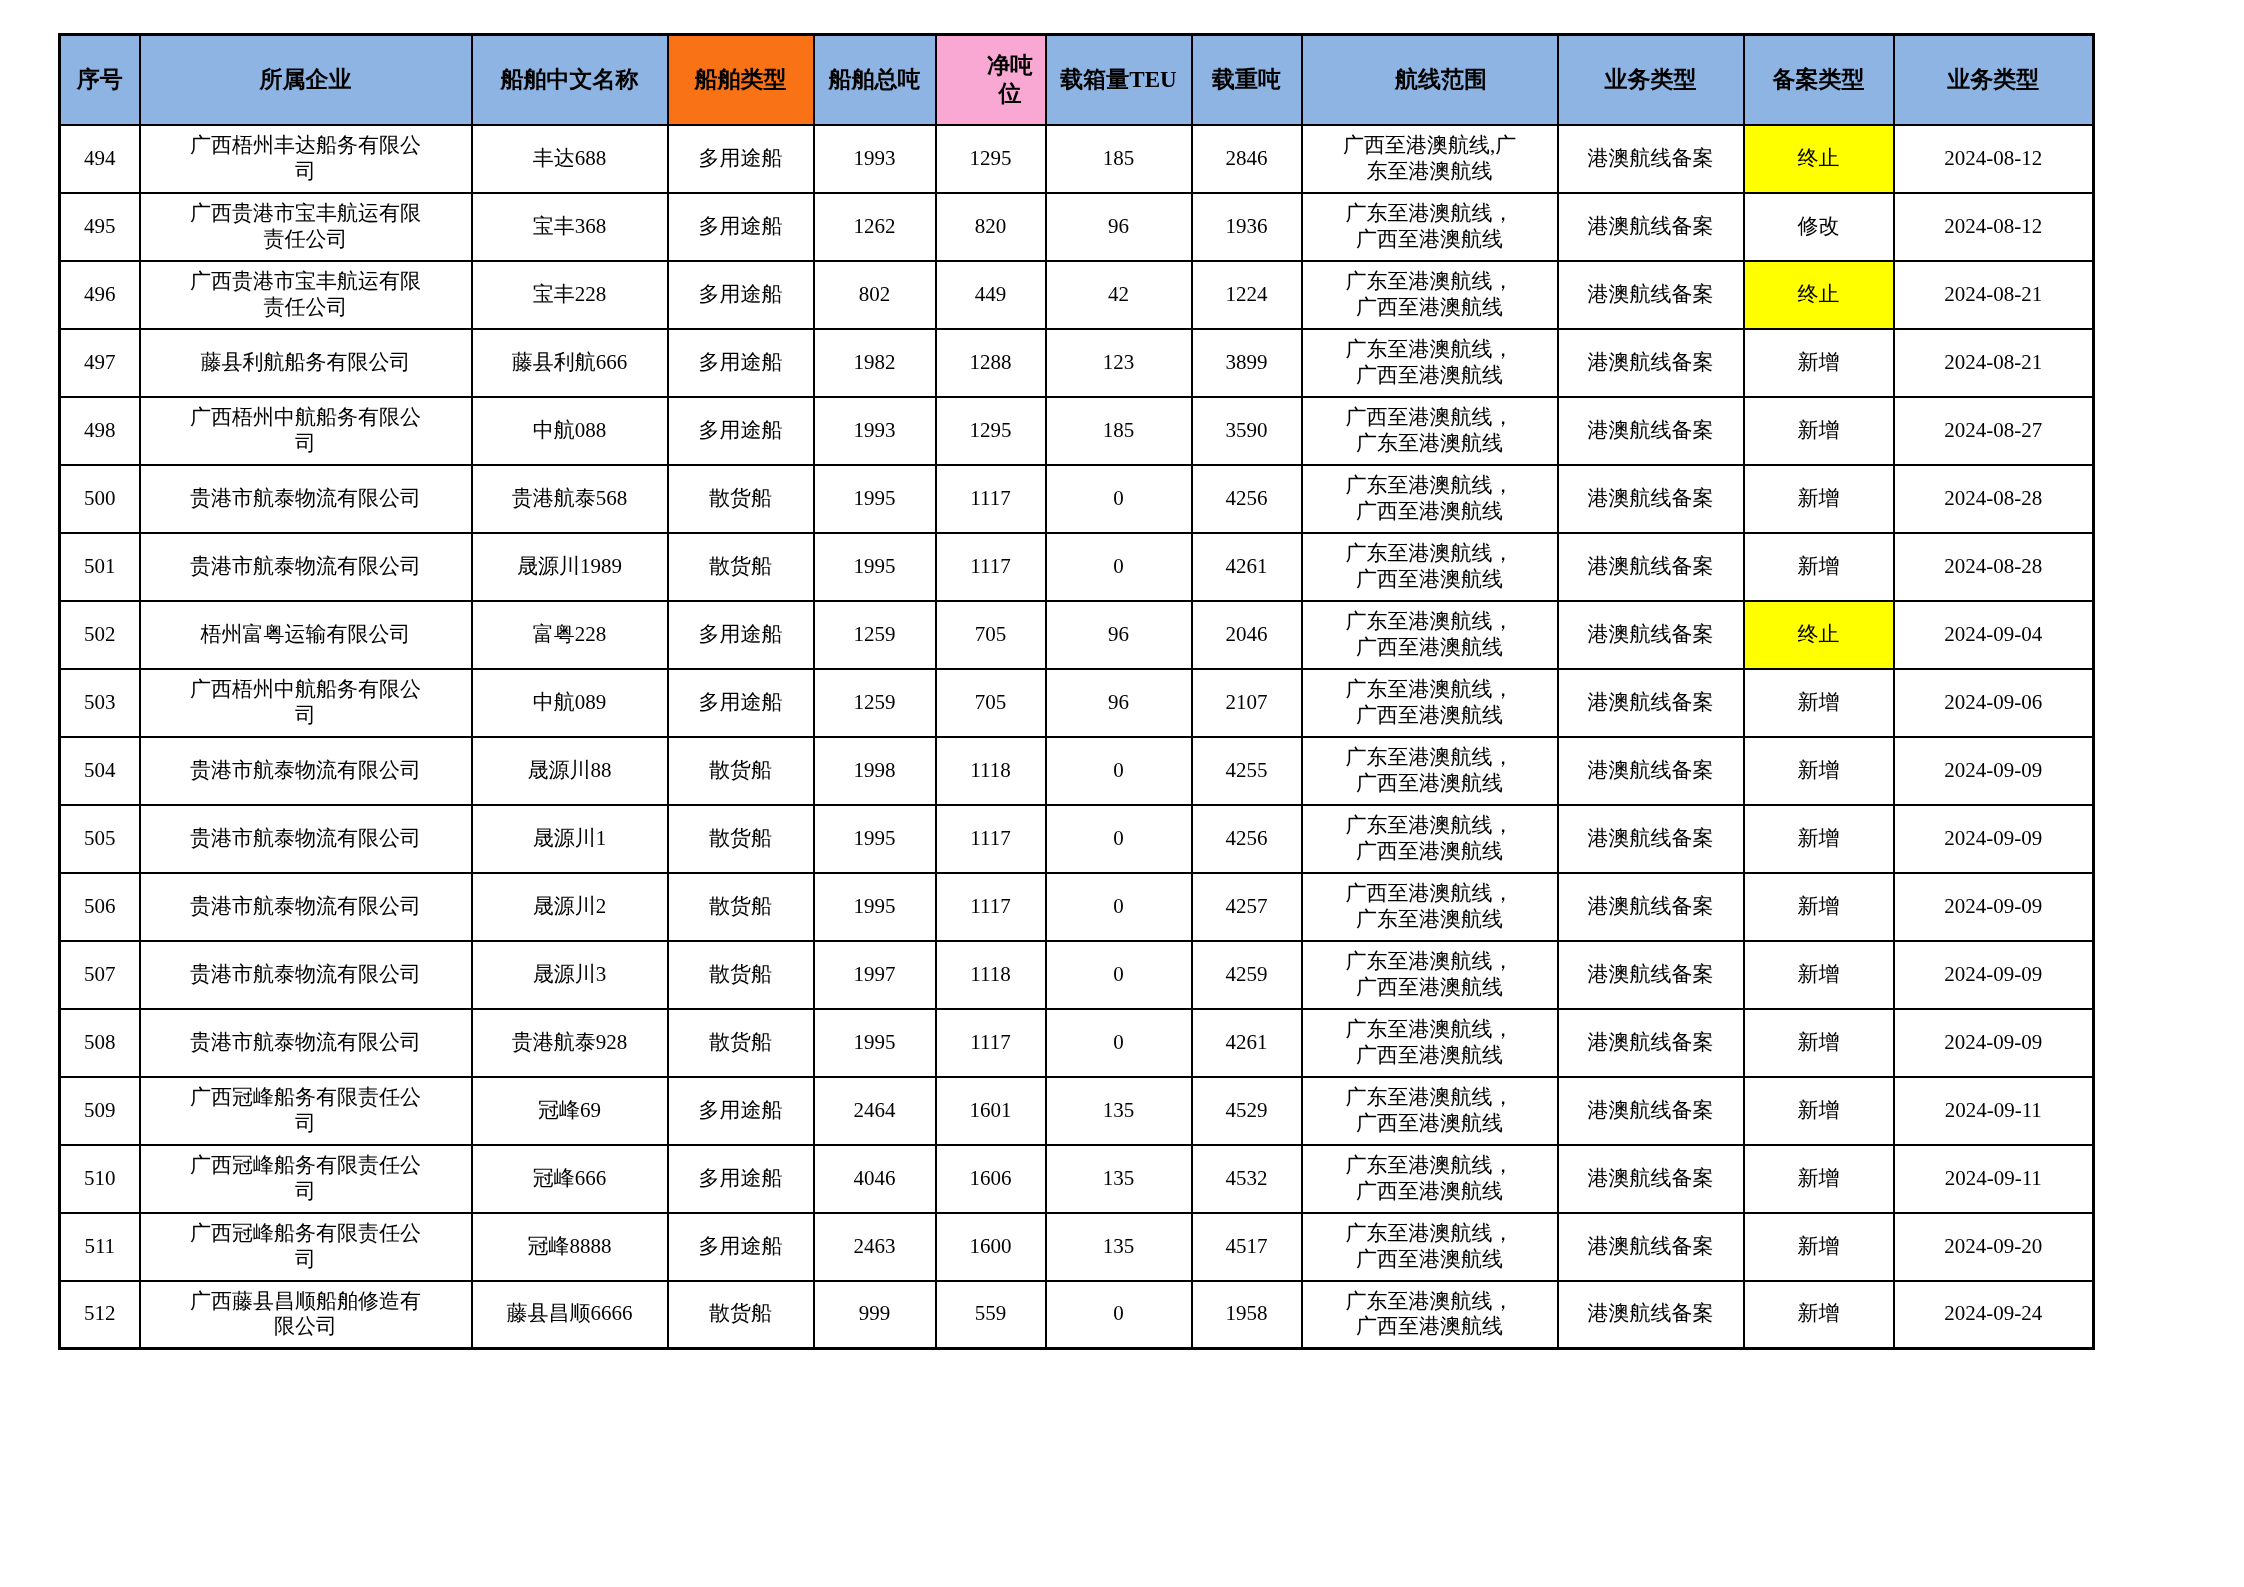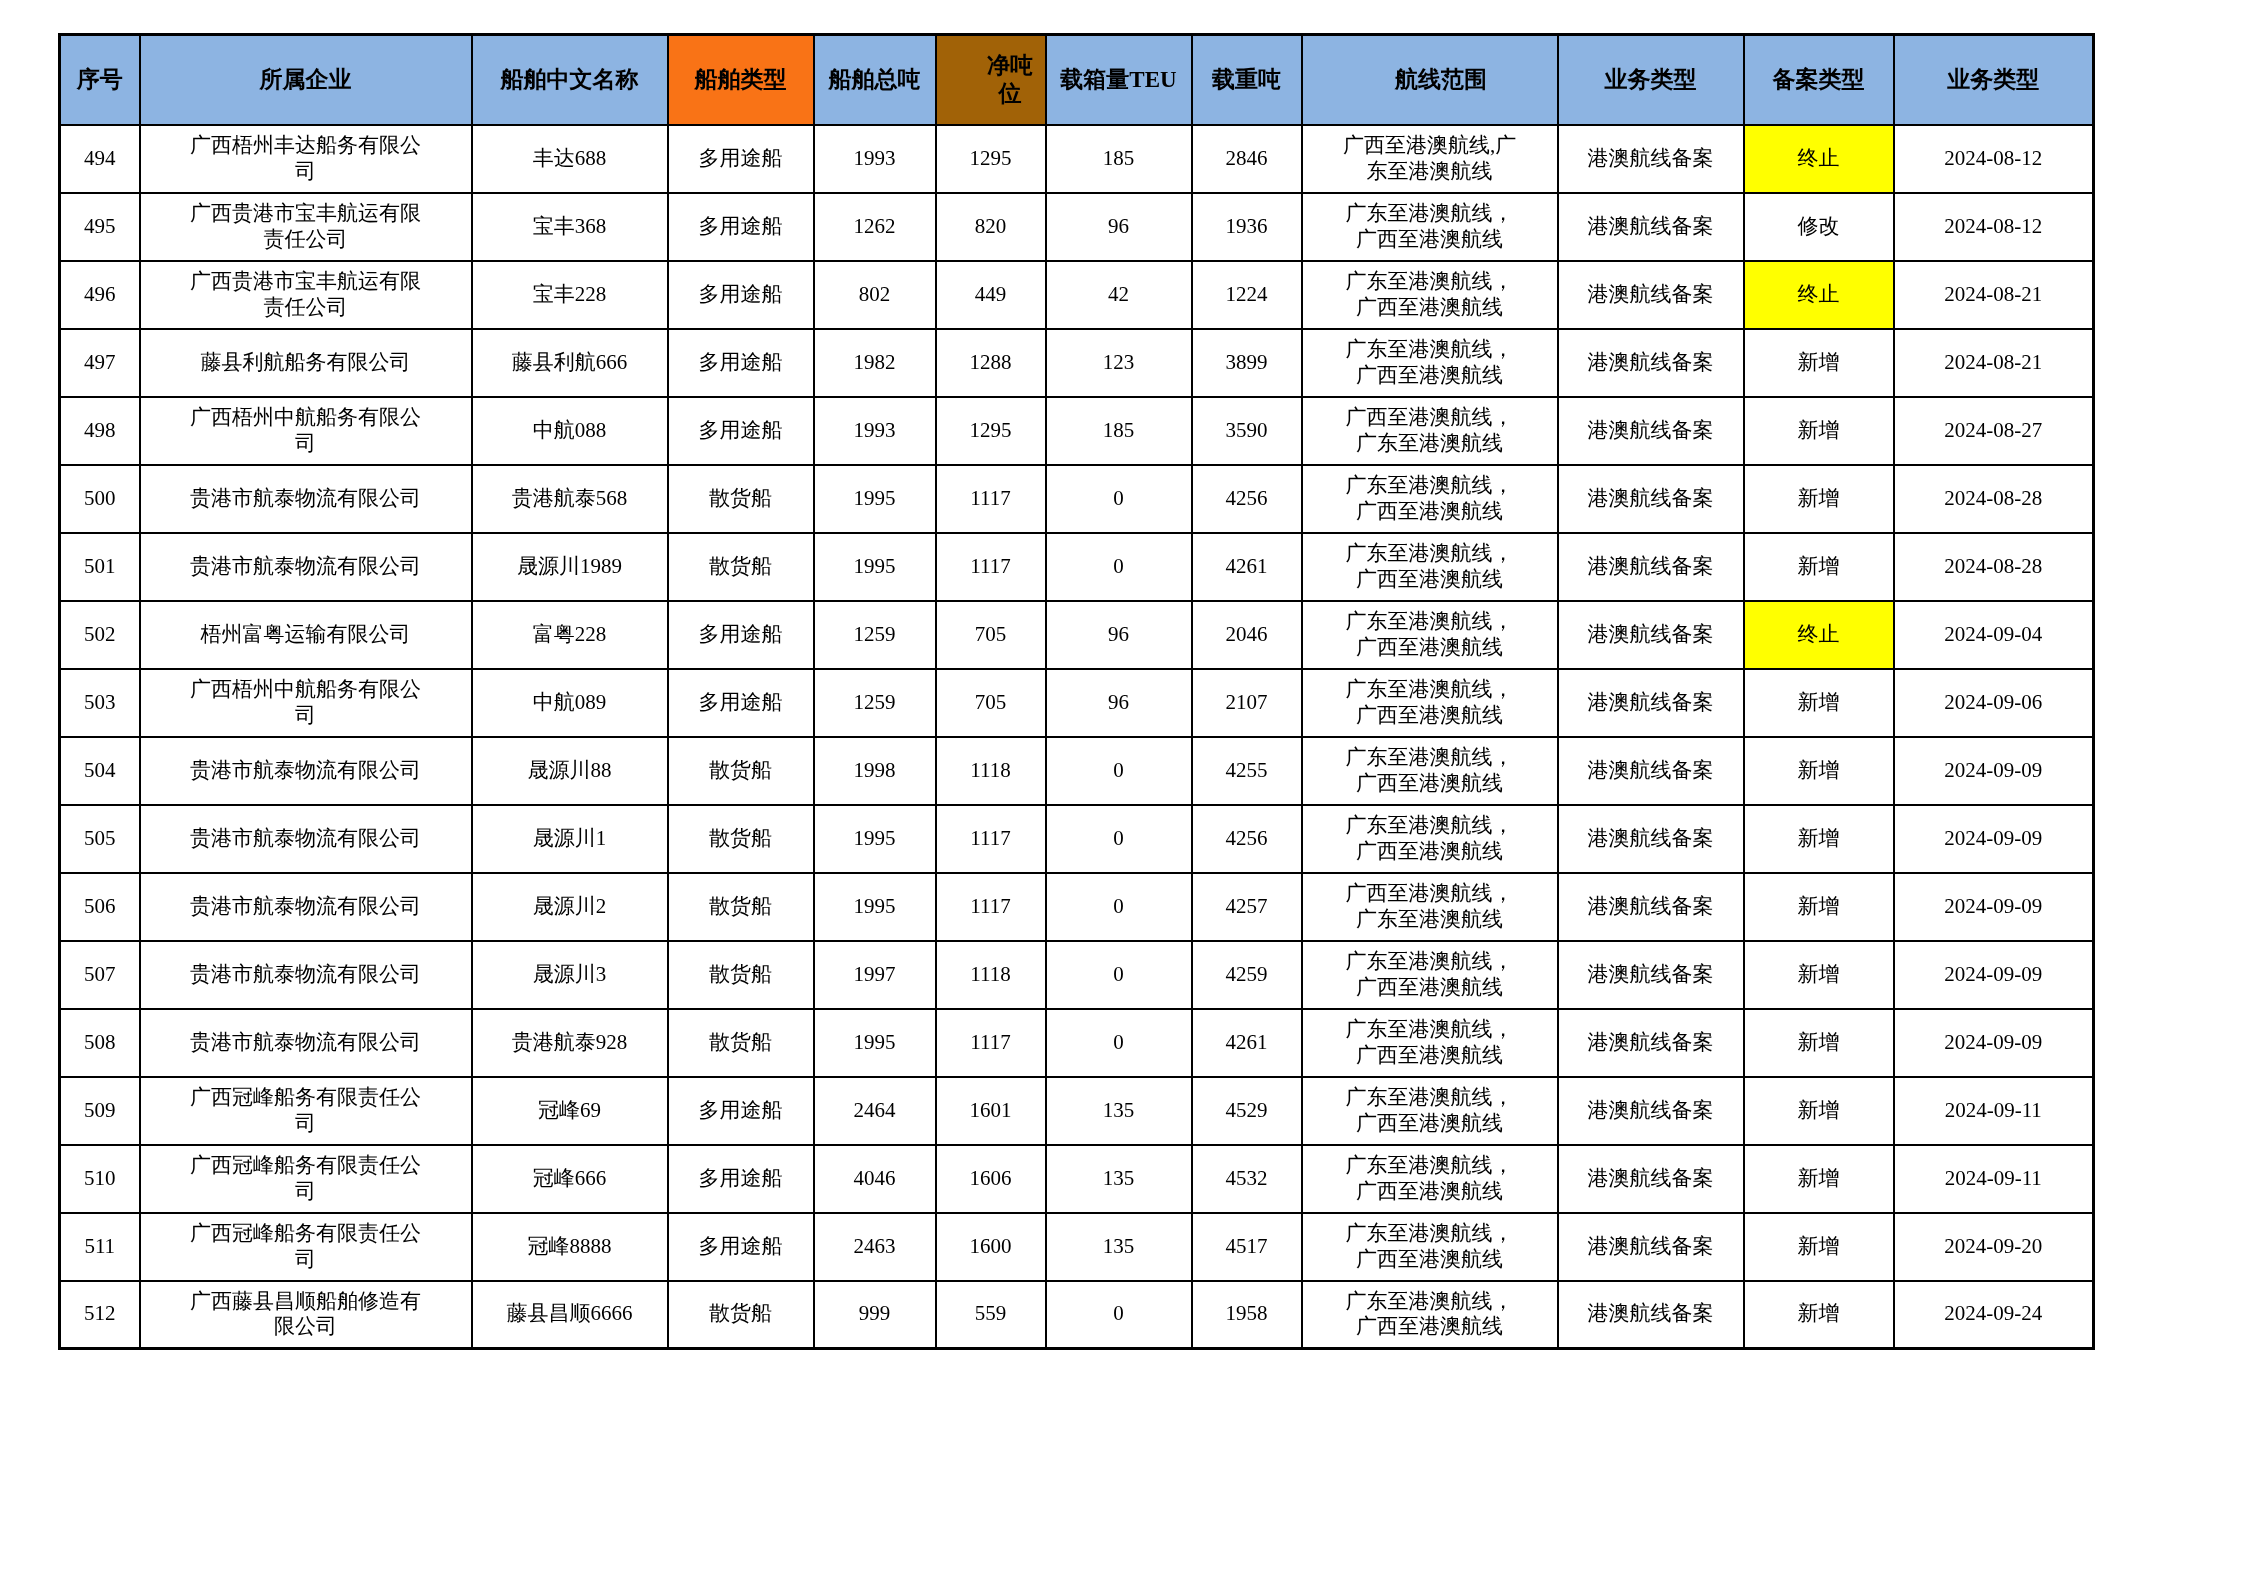--- a/index.html
+++ b/index.html
@@ -84,21 +84,21 @@
           <col class="col-filing_type">
           <col class="col-filing_date">
         </colgroup>
       <thead>
         <tr id="header-row">
             <th style="background: rgb(141, 180, 226);">序号</th>
             <th style="background: rgb(141, 180, 226);">所属企业</th>
             <th style="background: rgb(141, 180, 226);">船舶中文名称</th>
             <th style="background: #f97316;">船舶类型</th>
             <th style="background: rgb(141, 180, 226);">船舶总吨</th>
-            <th style="background: #a16207; padding-left: 44px;">净吨位</th>
+            <th style="background: #f9a8d4; padding-left: 44px;">净吨位</th>
             <th style="background: rgb(141, 180, 226);">载箱量TEU</th>
             <th style="background: rgb(141, 180, 226);">载重吨</th>
             <th style="background: rgb(141, 180, 226); padding-left: 28px;">航线范围</th>
             <th style="background: rgb(141, 180, 226);">业务类型</th>
             <th style="background: rgb(141, 180, 226);">备案类型</th>
             <th style="background: rgb(141, 180, 226);">业务类型</th>
           </tr>
       </thead>
       <tbody id="table-body">
           <tr>

